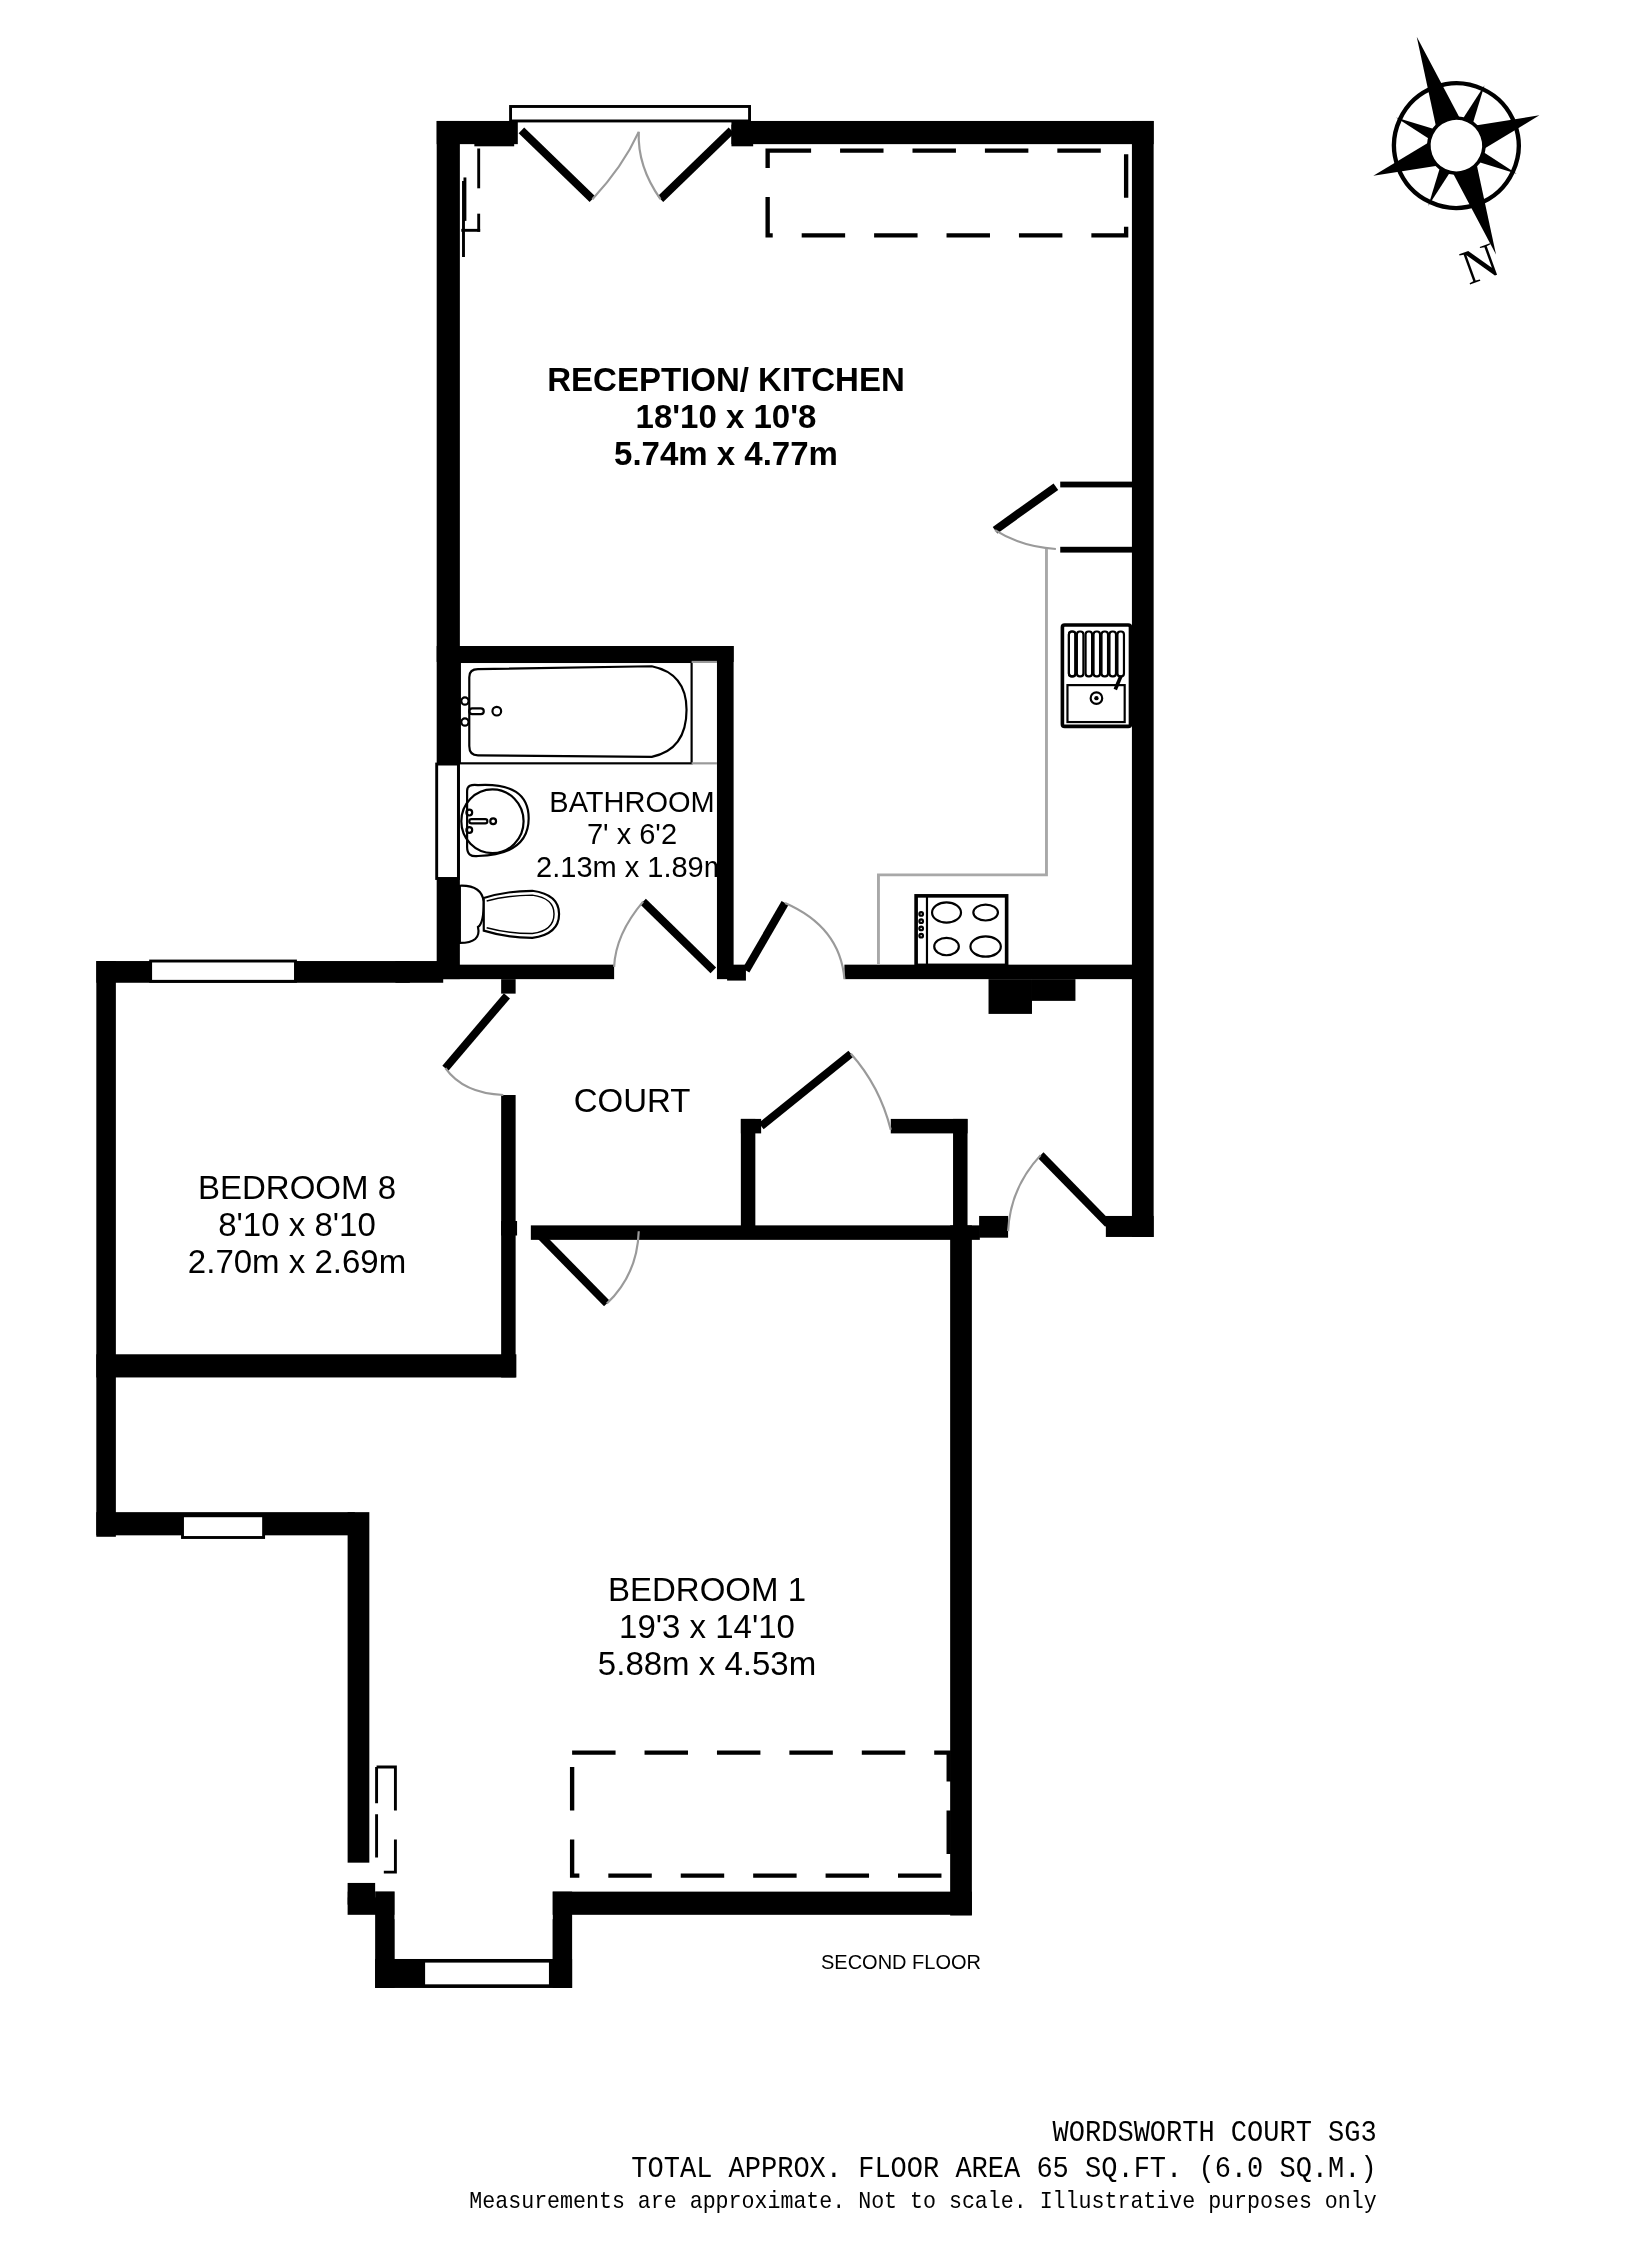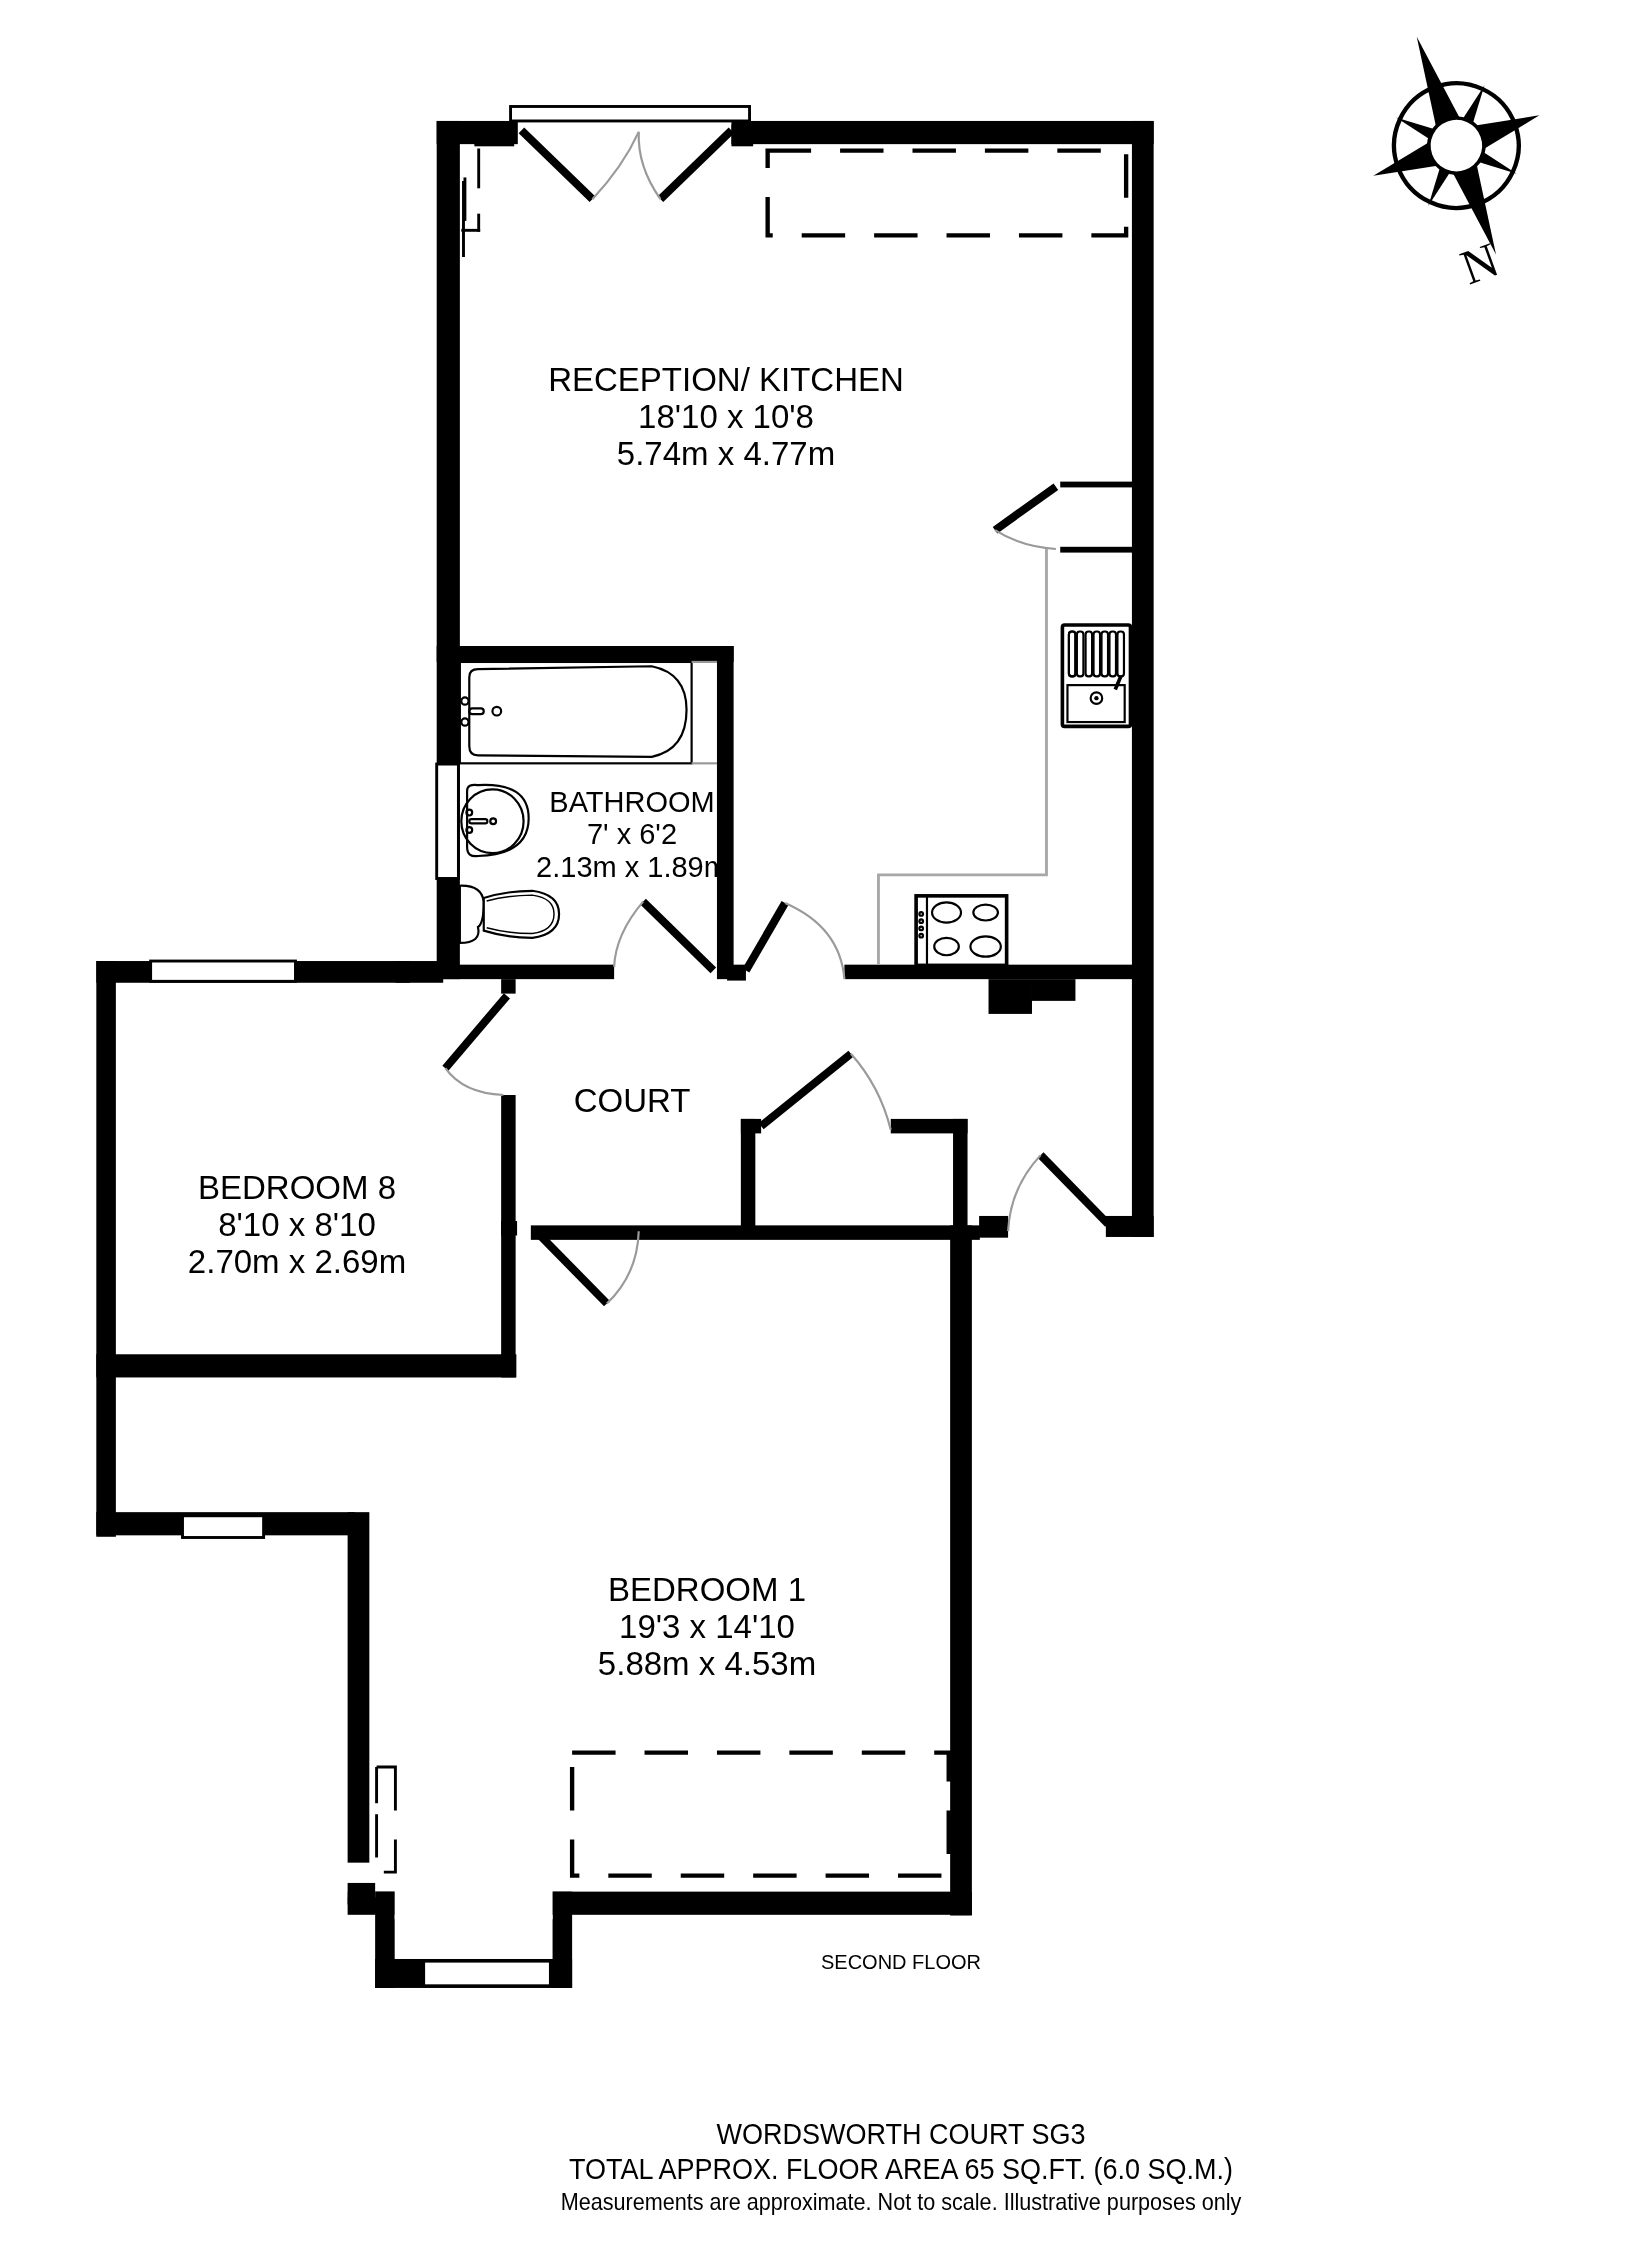--- a/index.html
+++ b/index.html
@@ -10,21 +10,21 @@
   .door { stroke: #000000; stroke-width: 11; stroke-linecap: butt; fill: none; }
   .swing { stroke: #9a9a9a; stroke-width: 3; fill: none; }
   .dash { stroke: #000000; stroke-width: 6; fill: none; stroke-dasharray: 60 40; }
   .fixture { stroke: #000000; stroke-width: 5; fill: #ffffff; }
   .thin { stroke: #000000; stroke-width: 3; fill: none; }
   .counter { stroke: #a8a8a8; stroke-width: 4; fill: none; }
   .label { position: absolute; text-align: center; color: #000000; font-family: "Liberation Sans", sans-serif; line-height: 1.12; white-space: nowrap; transform: translateX(-50%); }
   .label .line { display: block; }
   .room-lg { font-size: 33px; }
   .room-sm { font-size: 29px; }
-  .footer { position: absolute; left: 901px; transform: translateX(-50%); text-align: center; white-space: nowrap; font-family: Liberation Sans, sans-serif; }
+  .footer { position: absolute; left: 923px; transform: translateX(-50%); text-align: right; white-space: nowrap; font-family: Liberation Mono, monospace; }
   .footer .f1 { font-size: 30px; display: block; line-height: 35px; transform: scaleX(0.9); }
   .footer .f2 { font-size: 30px; display: block; line-height: 36px; transform: scaleX(0.9); }
   .footer .f3 { font-size: 24px; display: block; line-height: 29px; transform: scaleX(0.9); }
   .floor-label { position: absolute; left: 821px; top: 1951px; font-size: 20px; white-space: nowrap; }
 </style>
 </head>
 <body>
 
 <svg id="plan" viewBox="0 0 2248 3122" xmlns="http://www.w3.org/2000/svg">
 
@@ -209,21 +209,21 @@
     <polygon points="-65,-65 -22,-8 -8,-22" fill="#000"></polygon>
     <polygon points="65,-65 22,-8 8,-22" fill="#000"></polygon>
     <polygon points="-65,65 -22,8 -8,22" fill="#000"></polygon>
     <polygon points="65,65 22,8 8,22" fill="#000"></polygon>
     <circle r="38" fill="#fff" stroke="#000" stroke-width="5"></circle>
   </g>
 </svg>
 
 <div style="position:absolute;left:1462px;top:235px;font-family:'Liberation Serif',serif;font-size:49px;transform:rotate(-20deg);">N</div>
 
-<div class="label room-lg" style="left:726px;top:362px;">
+<div class="label room-lg" style="left:726px;top:362px;font-weight:bold;">
   <span class="line">RECEPTION/ KITCHEN</span>
   <span class="line">18'10 x 10'8</span>
   <span class="line">5.74m x 4.77m</span>
 </div>
 
 <div class="label room-sm" style="left:632px;top:786px;">
   <span class="line">BATHROOM</span>
   <span class="line">7' x 6'2</span>
   <span class="line">2.13m x 1.89m</span>
 </div>

